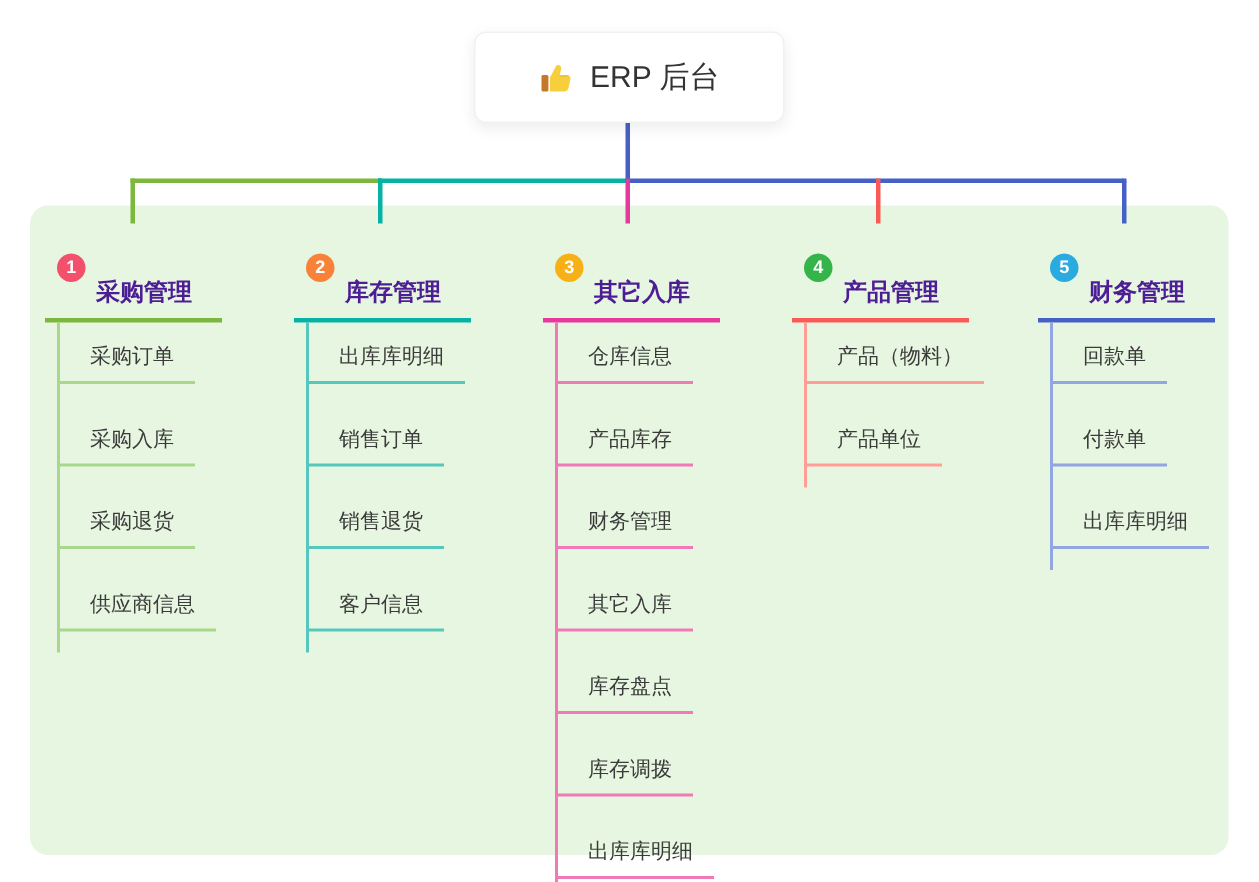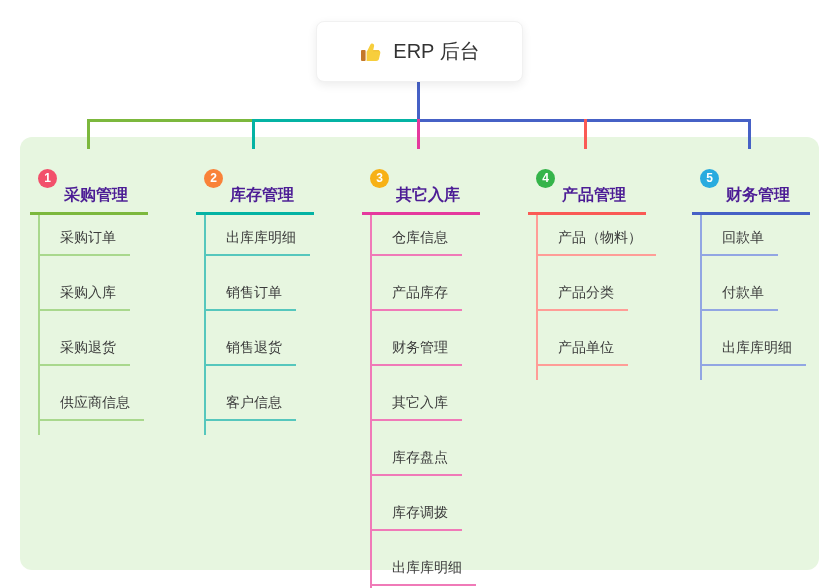--- a/index.html
+++ b/index.html
@@ -170,23 +170,20 @@
   <div class="branch branch-4" style="--strong: #fa5a55; --light: #ff9d97; --badge: #35b44a;">
     <div class="branch-header">
       <span class="badge">4</span>
       <span class="branch-title">产品管理</span>
     </div>
     <ul class="branch-items">
   <li class="branch-item">
     <span class="item-label">产品（物料）</span>
   </li>
 
-  <li class="branch-item">
-    <span class="item-label">产品分类</span>
-  </li>
 
   <li class="branch-item">
     <span class="item-label">产品单位</span>
   </li>
 </ul>
   </div>
 
   <div class="branch branch-5" style="--strong: #4661c6; --light: #92a6e3; --badge: #29abdf;">
     <div class="branch-header">
       <span class="badge">5</span>

